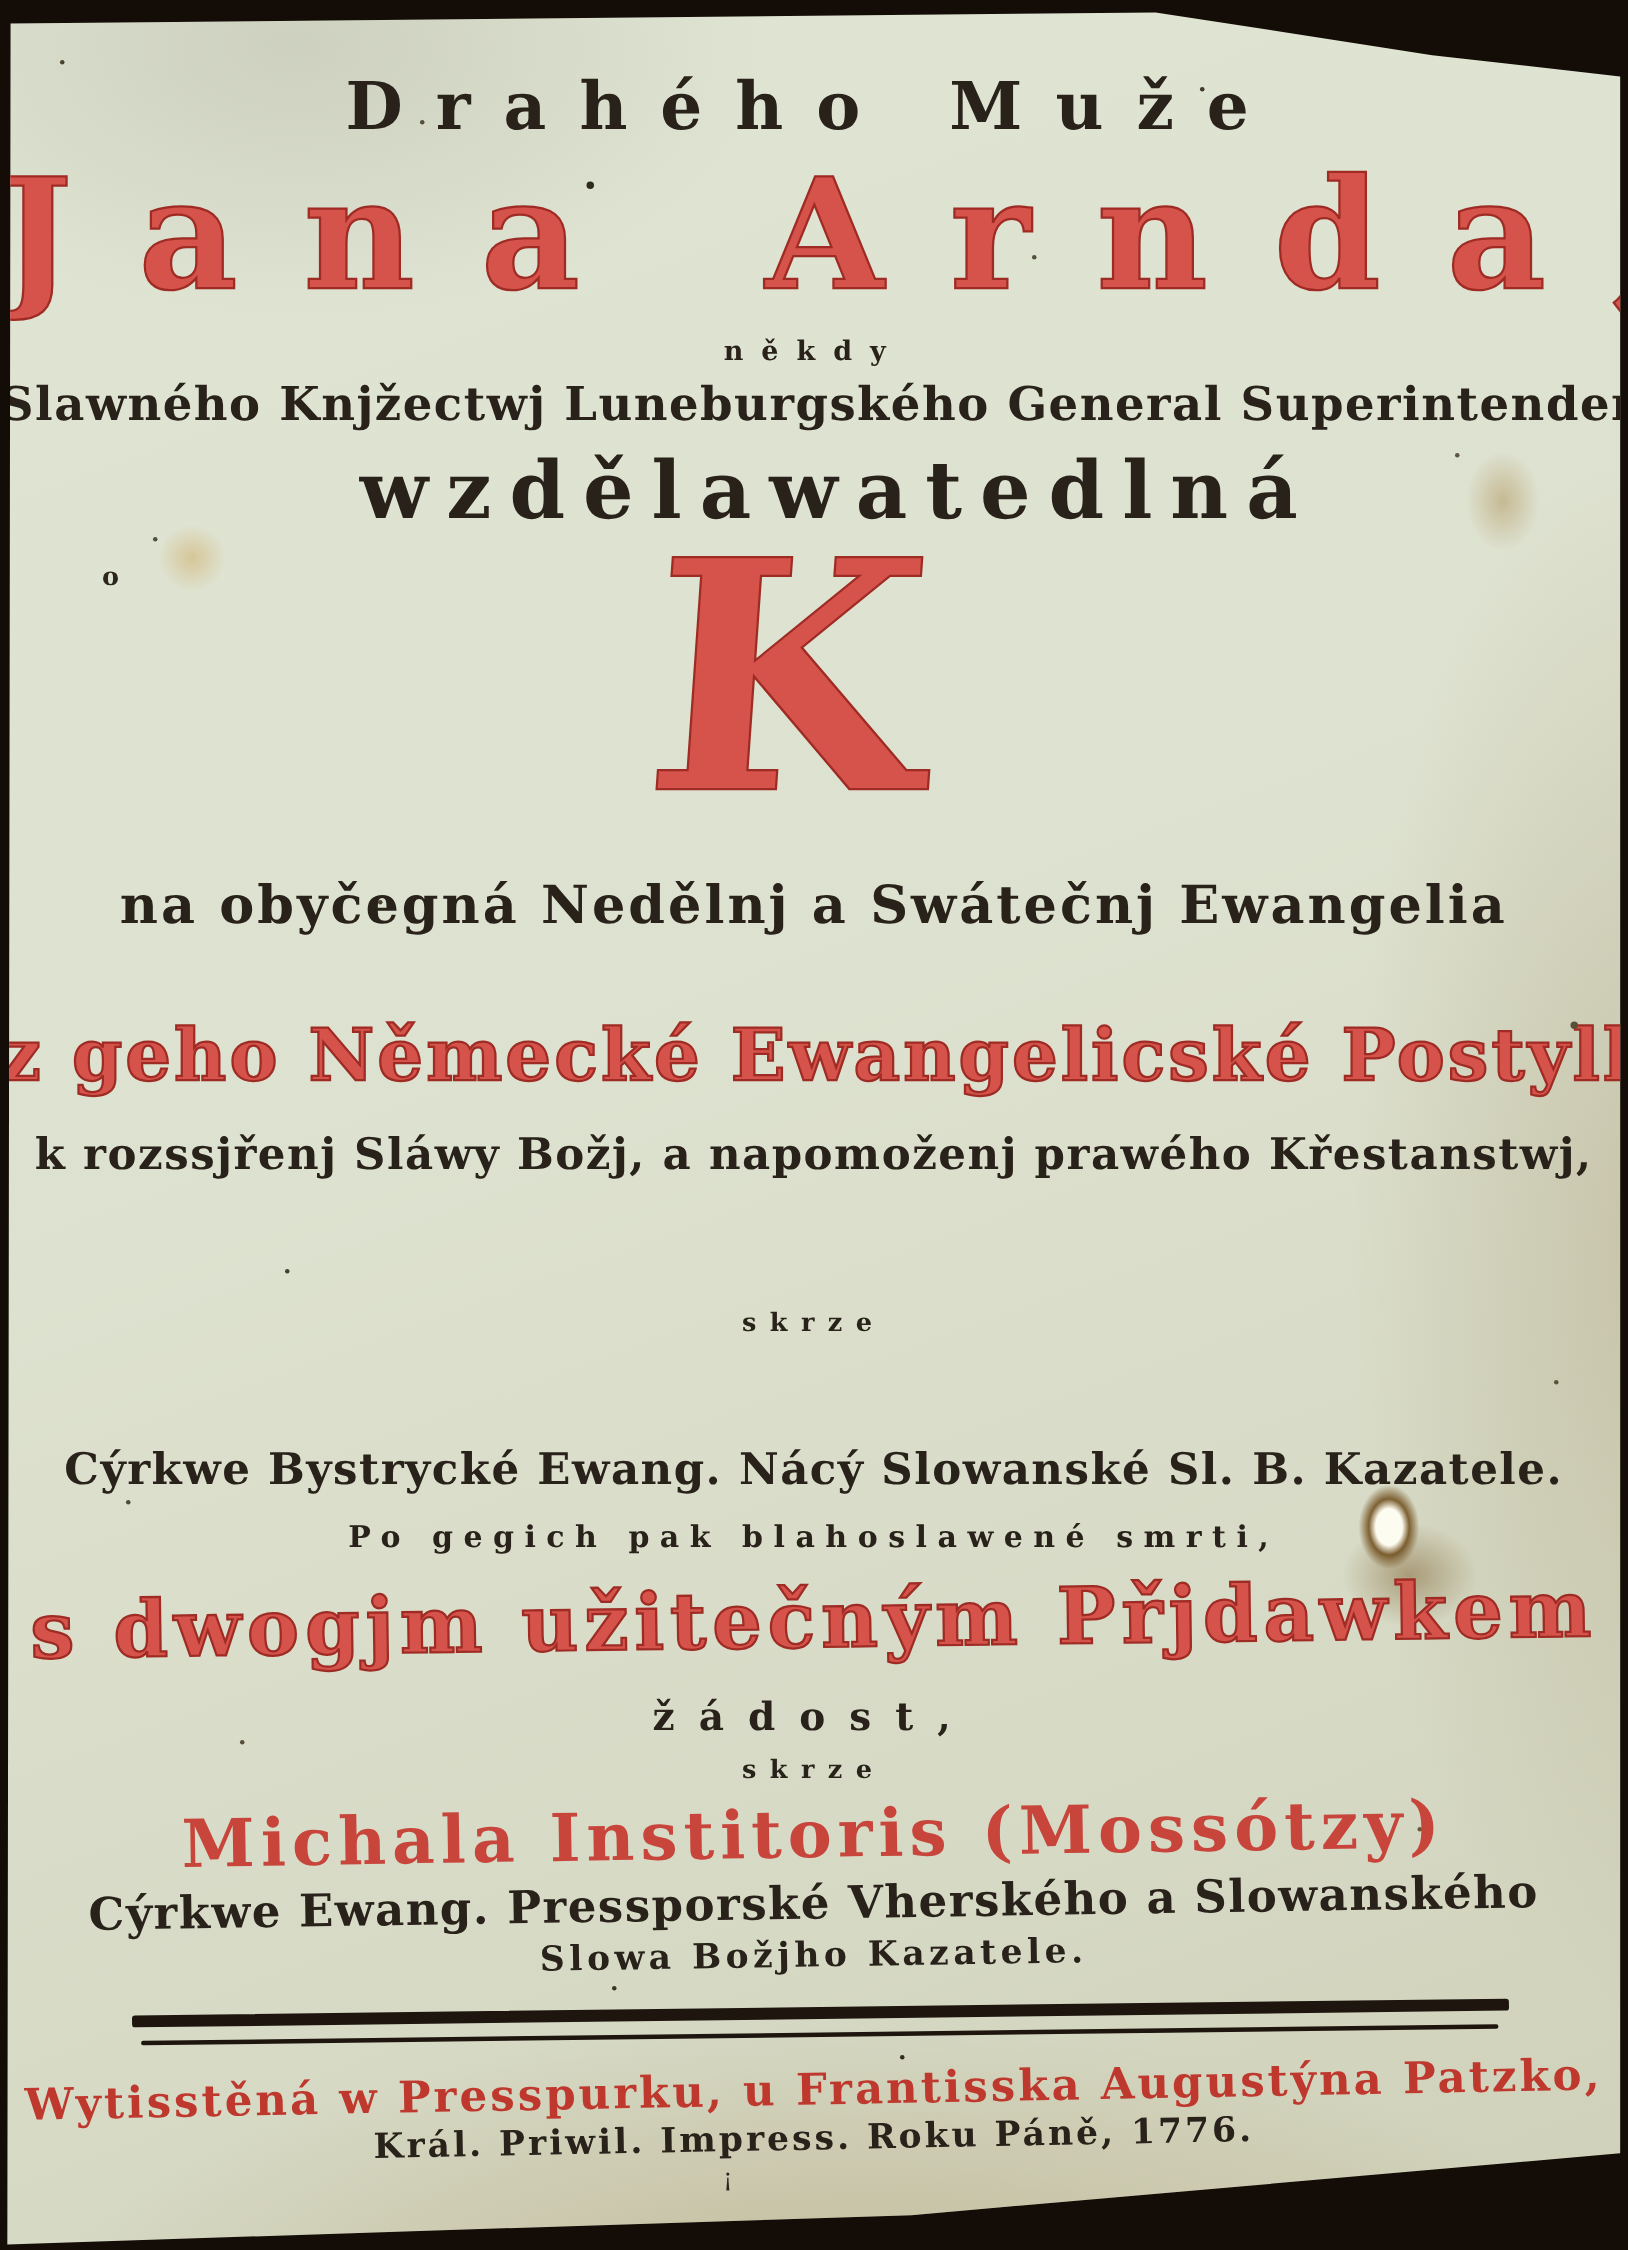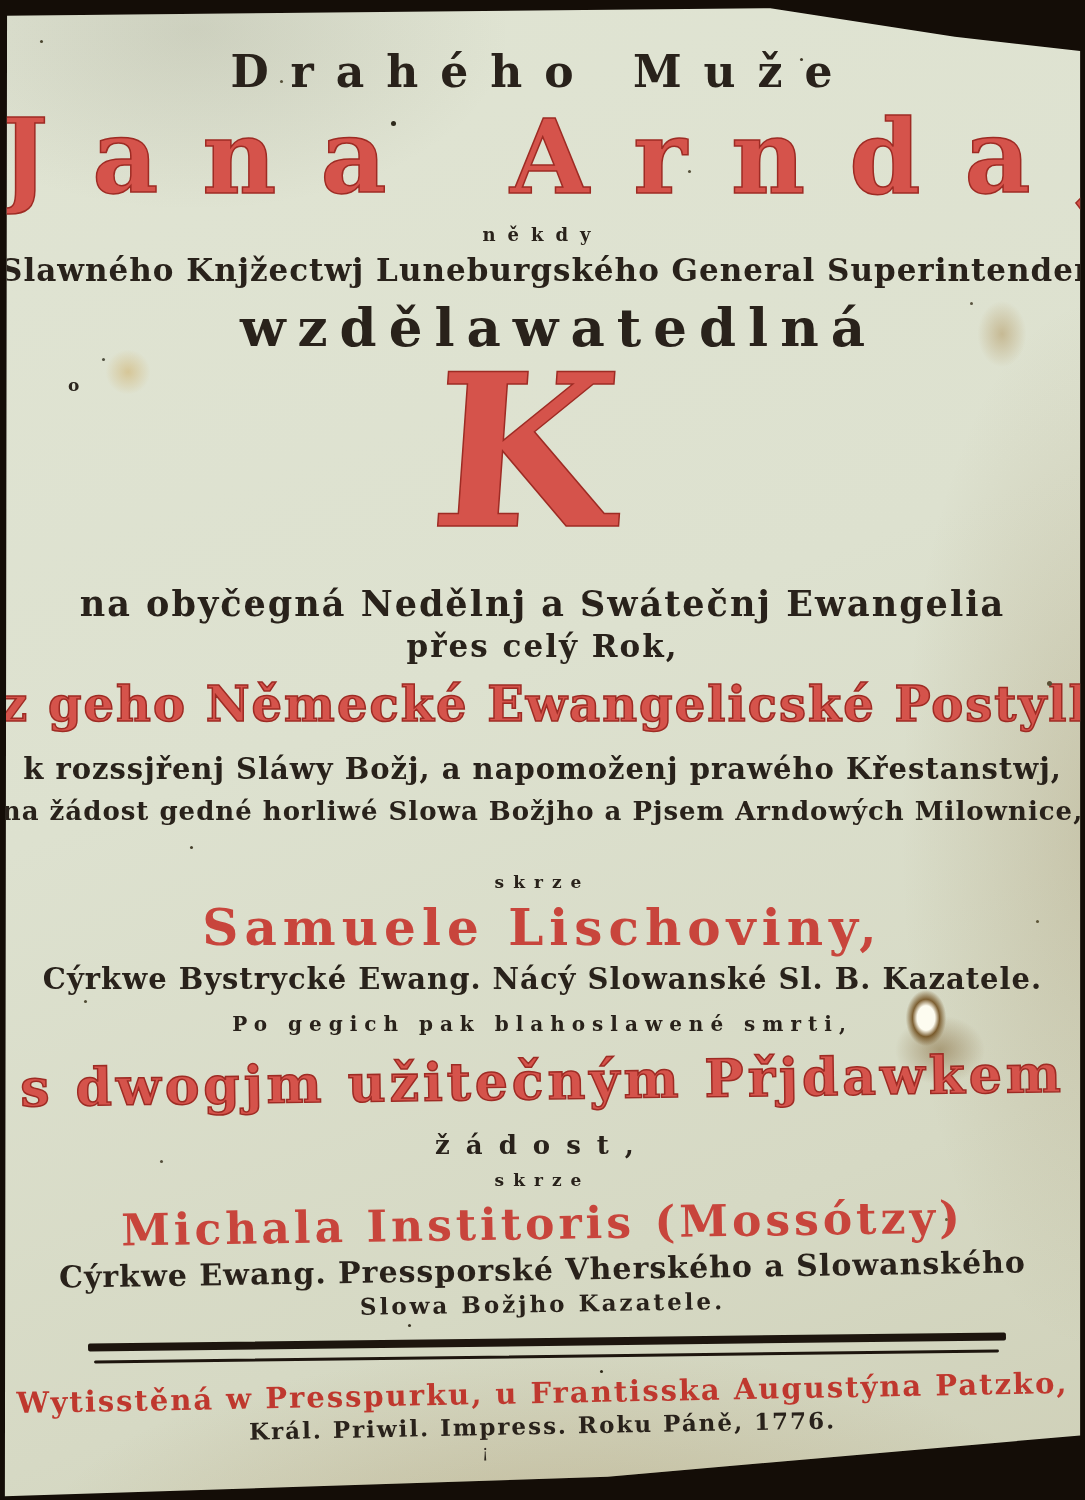--- a/index.html
+++ b/index.html
@@ -67,32 +67,29 @@
     <div class="line blk bold" style="top:252px;font-size:31px;letter-spacing:1px;">Slawného Knjžectwj Luneburgského General Superintendenta,</div>
 
     <div class="line blk bold" style="top:296px;font-size:53px;letter-spacing:12px;margin-left:32px;">wzdělawatedlná</div>
 
     <div class="title-row red-big" style="top:362px;">
       <span class="k-initial">K</span>
     </div>
 
     <div class="line blk bold" style="top:583px;font-size:35px;letter-spacing:2px;">na obyčegná Nedělnj a Swátečnj Ewangelia</div>
 
-    <div class="line blk bold" style="top:628px;font-size:31px;letter-spacing:2px;">přes celý Rok,</div>
 
     <div class="line red-big bold" style="top:676px;font-size:48px;letter-spacing:2px;">z geho Německé Ewangelicské Postylle,</div>
 
     <div class="line blk bold" style="top:752px;font-size:29px;letter-spacing:1px;">k rozssjřenj Sláwy Božj, a napomoženj prawého Křestanstwj,</div>
 
-    <div class="line blk bold" style="top:796px;font-size:26px;letter-spacing:1px;">na žádost gedné horliwé Slowa Božjho a Pjsem Arndowých Milownice,</div>
 
 
     <div class="line blk" style="top:872px;font-size:17px;letter-spacing:9px;font-weight:bold;">skrze</div>
 
-    <div class="line red bold" style="top:898px;font-size:50px;letter-spacing:6px;color:#c8453c;">Samuele Lischoviny,</div>
 
     <div class="line blk bold" style="top:962px;font-size:29px;letter-spacing:1px;">Cýrkwe Bystrycké Ewang. Nácý Slowanské Sl. B. Kazatele.</div>
 
     <div class="line blk" style="top:1012px;font-size:20px;letter-spacing:7px;font-weight:bold;">Po gegich pak blahoslawené smrti,</div>
 
     <div class="line red-big bold" style="top:1050px;font-size:52px;letter-spacing:4px;transform:rotate(-0.8deg);">s dwogjm užitečným Přjdawkem</div>
 
     <div class="line blk" style="top:1130px;font-size:26px;letter-spacing:16px;font-weight:bold;">žádost,</div>
 
     <div class="line blk" style="top:1170px;font-size:17px;letter-spacing:9px;font-weight:bold;">skrze</div>

